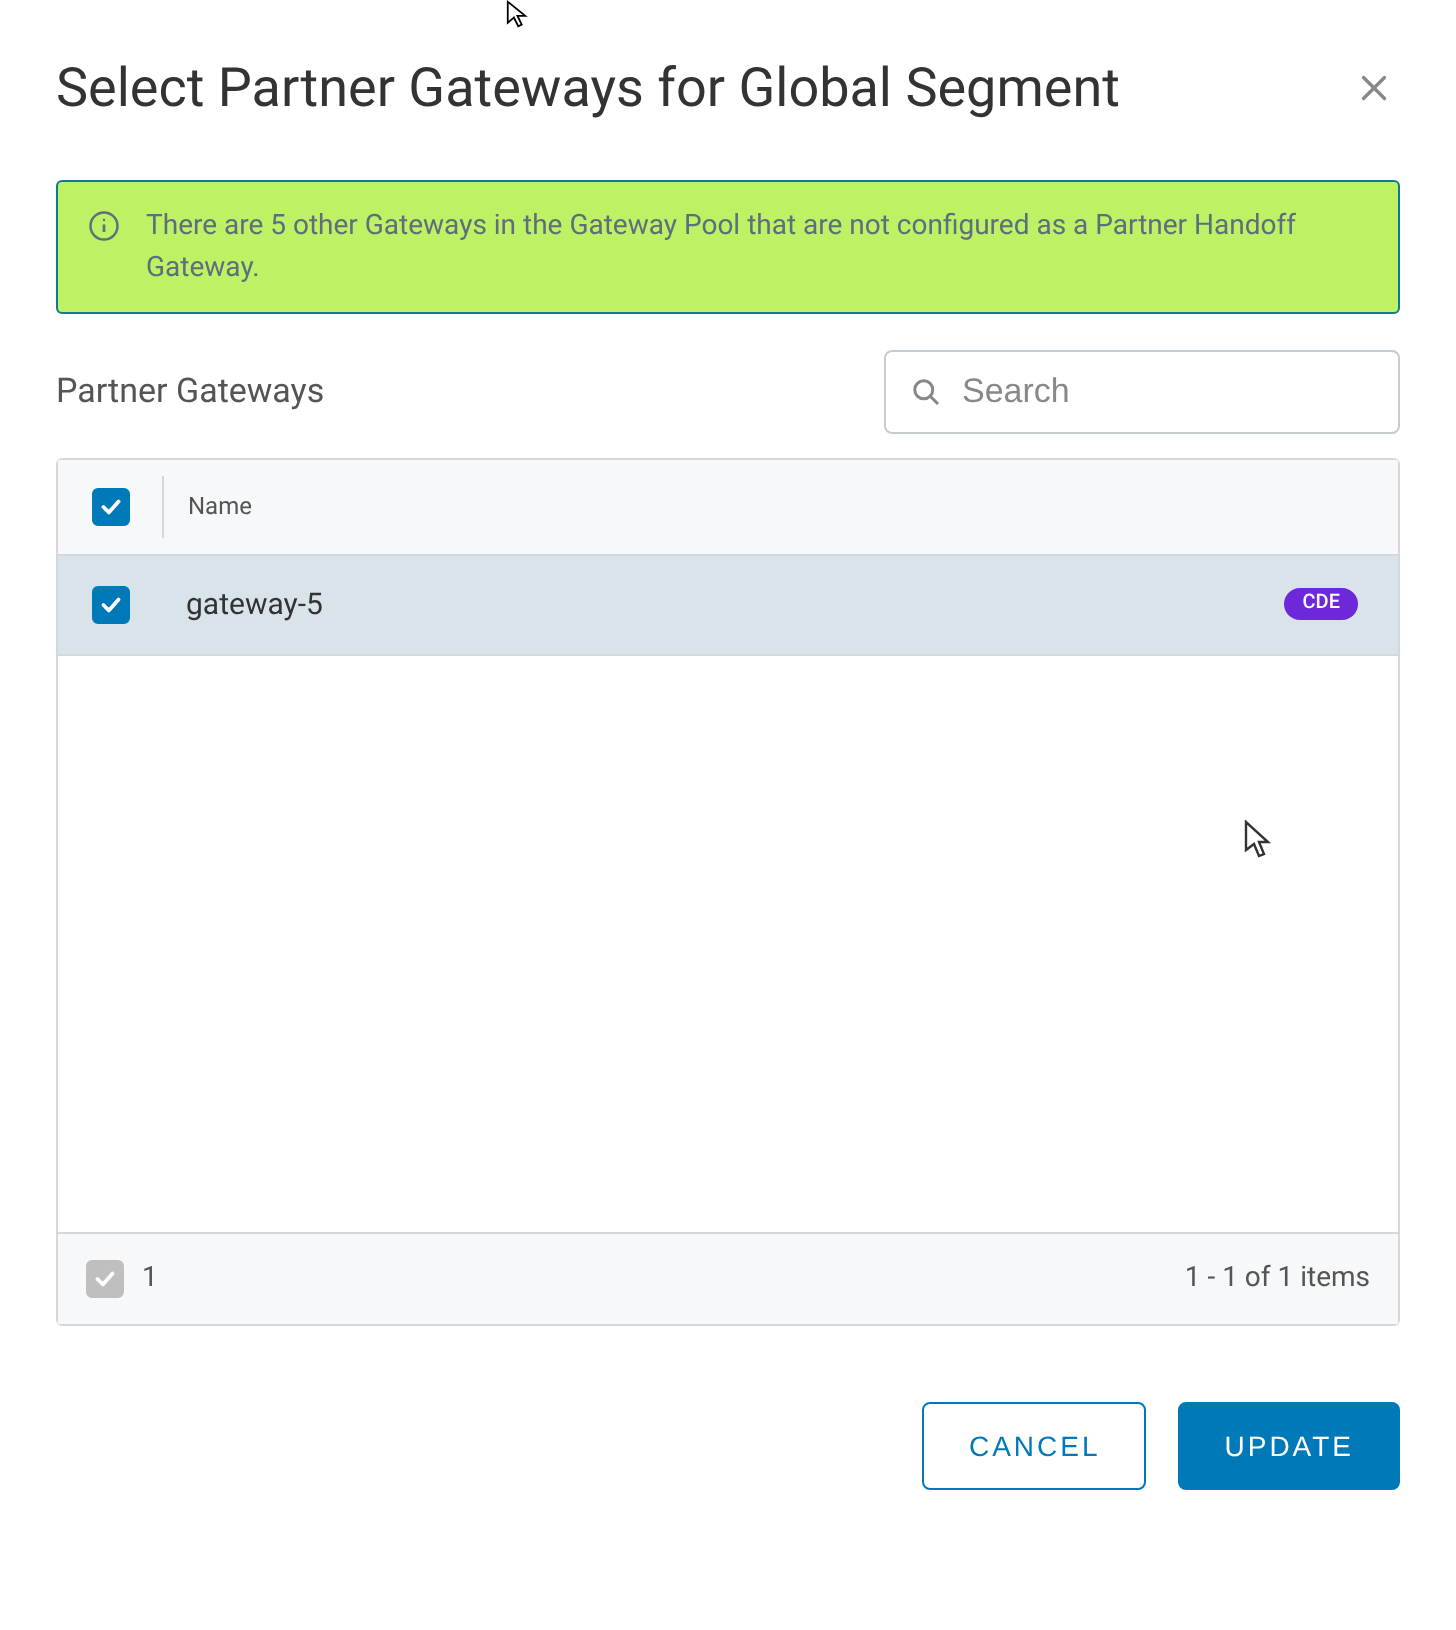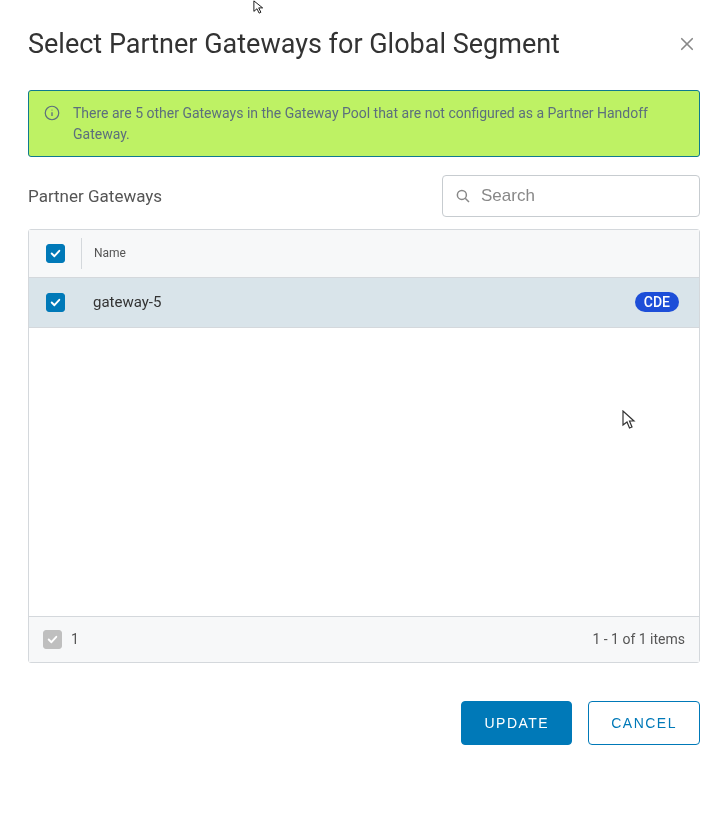--- a/index.html
+++ b/index.html
@@ -195,23 +195,23 @@
     .row-name {
       font-size: 15px;
       color: #333;
     }
     .badge-cell {
       padding-right: 20px;
       display: flex;
       align-items: center;
     }
     .badge {
-      background: #1d4ed8;
+      background: #6d28d9;
       color: #fff;
-      font-size: 14px;
+      font-size: 10px;
       font-weight: 500;
       padding: 3px 9px;
       border-radius: 10px;
       display: inline-flex;
       align-items: center;
       line-height: 1;
     }
     .table-footer {
       display: flex;
       align-items: center;
@@ -399,22 +399,22 @@
           </svg>
         </span>
         <span class="footer-count">1</span>
       </div>
       <div class="footer-right">1 - 1 of 1 items</div>
     </div>
   </div>
 
 
   <div class="button-row">
+    <button class="btn btn-outline">CANCEL</button>
     <button class="btn btn-primary">UPDATE</button>
-    <button class="btn btn-outline">CANCEL</button>
   </div>
 
 </div>
 
 <div class="cursor-arrow">
   <svg viewBox="0 0 16 16">
     <path d="M1 1 L1 13 L4.5 10 L7 15 L9 14 L6.5 9 L11 9 Z" fill="#fff" stroke="#000" stroke-width="1"></path>
   </svg>
 </div>
 <div class="cursor-pointer-img">

